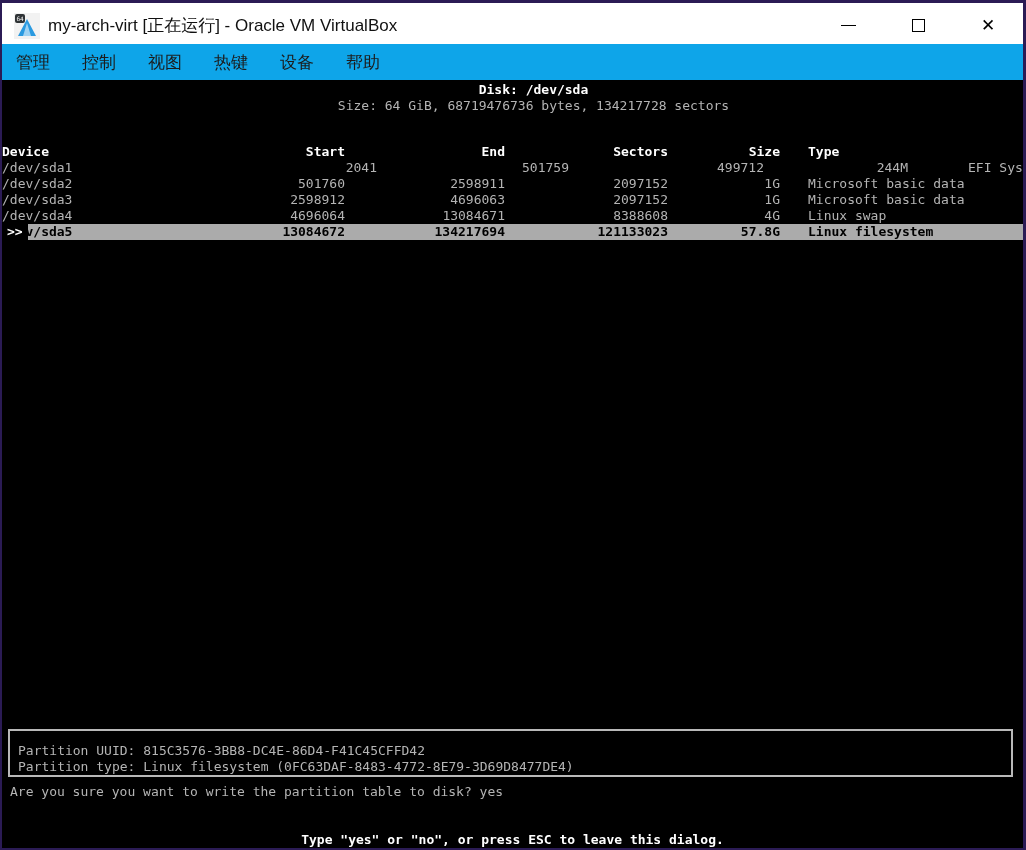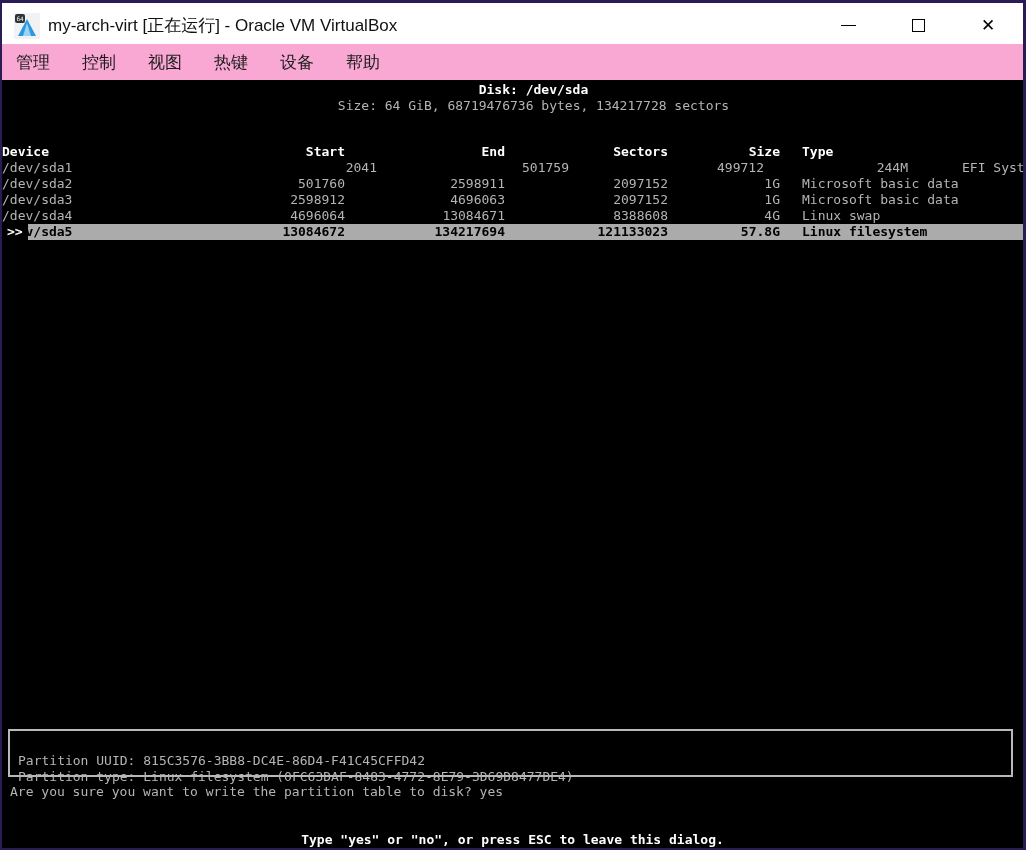--- a/index.html
+++ b/index.html
@@ -21,21 +21,21 @@
   .appicon { width: 26px; height: 26px; margin-left: 12px; position: relative; flex: 0 0 auto; }
   .appicon svg { width: 100%; height: 100%; display: block; }
   .title-text { font-size: 17px; color: #111; margin-left: 8px; white-space: nowrap; }
   .winbtns { position: absolute; right: 0; top: 0; height: 41px; display: flex; }
   .winbtn { width: 70px; height: 41px; display: flex; align-items: center; justify-content: center; cursor: default; }
   .glyph-min { width: 15px; height: 0; border-top: 1px solid #000; display: block; }
   .glyph-max { width: 13px; height: 13px; border: 1px solid #000; display: block; }
   .glyph-close { font-size: 17px; color: #000; line-height: 1; font-weight: 300; }
   .menubar {
     position: absolute; top: 44px; left: 0; right: 0; height: 36px;
-    background: #f9a8d4; display: flex; align-items: center; padding-left: 14px;
+    background: #0ea5e9; display: flex; align-items: center; padding-left: 14px;
   }
   .menu-item { font-size: 17px; color: #1c1c1c; padding: 4px 0; margin-right: 32px; white-space: nowrap; }
 
   
   .terminal {
     position: absolute; top: 80px; left: 0; right: 0; bottom: 0;
     background: #000;
     font-family: "DejaVu Sans Mono", monospace;
     font-size: 13px; line-height: 16px; color: #b4b4b4;
   }
@@ -45,30 +45,30 @@
 
   .thead, .trow {
     position: absolute; left: 0; right: 0; height: 16px;
     display: grid;
     grid-template-columns: 118px 225px 160px 163px 112px 1fr;
     white-space: pre;
   }
   .c { display: block; overflow: hidden; }
   .dev { text-align: left; }
   .num { text-align: right; }
-  .typ { padding-left: 22px; text-align: left; }
+  .typ { padding-left: 28px; text-align: left; }
   .trow.sel {
     background: linear-gradient(to right, #000 0px, #000 26px, #ababab 26px);
     color: #000; font-weight: bold;
   }
   .pointer { position: absolute; left: 5px; top: 0; color: #fff; font-weight: bold; }
 
   .infobox {
     position: absolute; left: 6px; right: 10px; top: 649px; height: 48px;
-    border: 2px solid #b9b9b9; padding: 22px 0 0 8px;
+    border: 2px solid #b9b9b9; padding: 12px 0 0 8px;
   }
   .infobox .iline { height: 16px; white-space: pre; }
   .promptline { position: absolute; left: 8px; right: 12px; top: 704px; height: 16px; white-space: pre; }
   .hintline { position: absolute; left: 0; right: 0; top: 752px; height: 16px; text-align: center; white-space: pre; }
 </style>
 </head>
 <body>
 
 <div class="topborder"></div>
 

